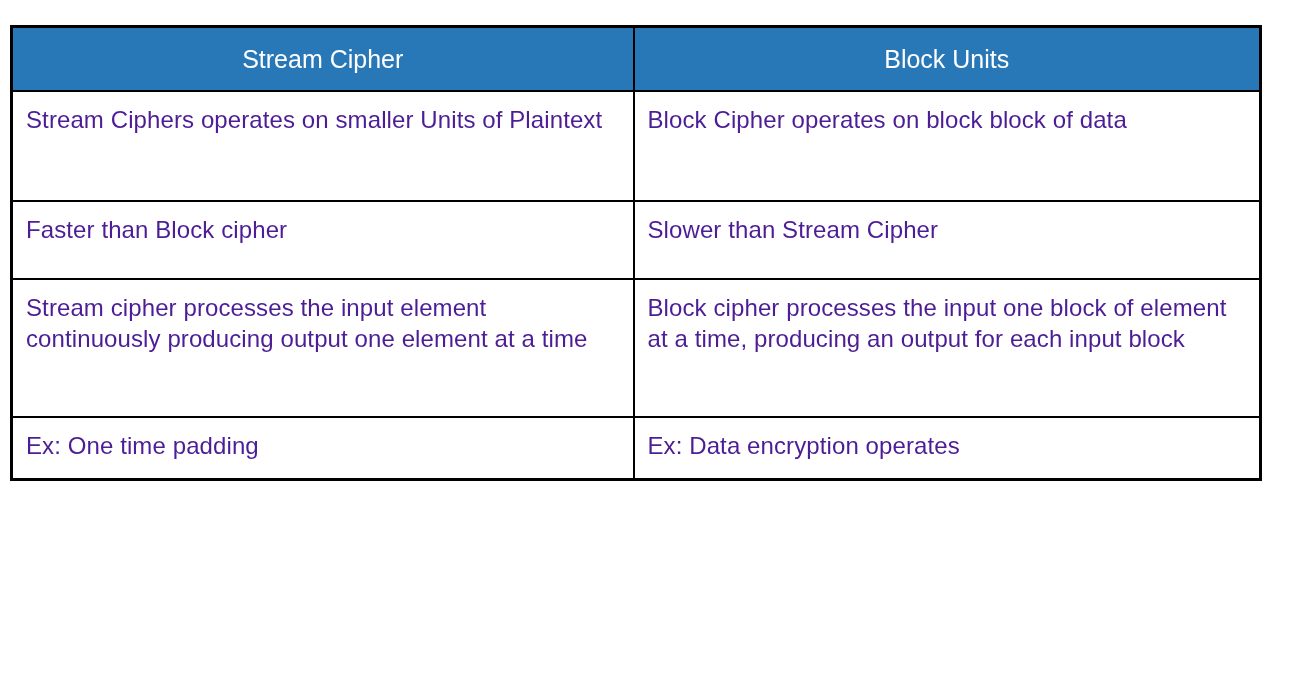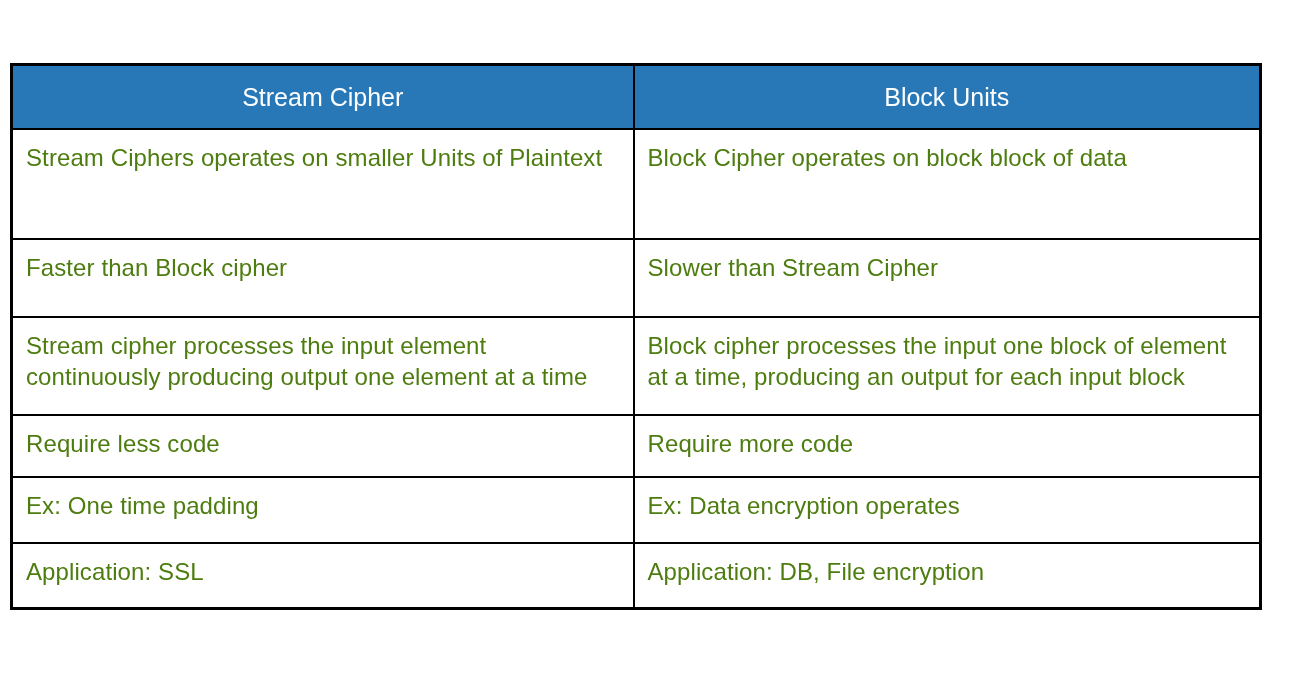--- a/index.html
+++ b/index.html
@@ -19,48 +19,47 @@
     overflow: hidden;
   }
   table.cipher-table {
     position: absolute;
     left: 10px;
     top: 25px;
     width: 1249px;
     border-collapse: collapse;
     table-layout: fixed;
     border: 3px solid #000000;
-    margin-top: 38px;
   }
   table.cipher-table col.col-left  { width: 622px; }
   table.cipher-table col.col-right { width: 627px; }
   table.cipher-table th {
     background: #2878b8;
     color: #ffffff;
     font-size: 25px;
     font-weight: 400;
     text-align: center;
     vertical-align: middle;
     height: 62px;
     border: 2px solid #000000;
     padding: 0 10px;
   }
   table.cipher-table td {
     border: 2px solid #000000;
-    color: #4d7c0f;
+    color: #4c1d95;
     font-size: 24px;
     line-height: 31px;
     vertical-align: top;
     padding: 12px 16px 12px 13px;
     background: #ffffff;
     letter-spacing: 0.1px;
   }
   tbody tr:nth-child(1) { height: 110px; }
   tbody tr:nth-child(2) { height: 78px;  }
-  tbody tr:nth-child(3) { height: 98px; }
+  tbody tr:nth-child(3) { height: 138px; }
   tbody tr:nth-child(4) { height: 62px;  }
   tbody tr:nth-child(5) { height: 66px;  }
   tbody tr:nth-child(6) { height: 65px;  }
   tbody tr:nth-child(7) { height: 67px;  }
 </style>
 </head>
 <body>
 
 <div class="page">
   <table class="cipher-table">
@@ -81,26 +80,18 @@
       </tr>
       <tr>
         <td>Faster than Block cipher</td>
         <td>Slower than Stream Cipher</td>
       </tr>
       <tr>
         <td>Stream cipher processes the input element continuously producing output one element at a time</td>
         <td>Block cipher processes the input one block of element at a time, producing an output for each input block</td>
       </tr>
       <tr>
-        <td>Require less code</td>
-        <td>Require more code</td>
-      </tr>
-      <tr>
         <td>Ex: One time padding</td>
         <td>Ex: Data encryption operates</td>
-      </tr>
-      <tr>
-        <td>Application: SSL</td>
-        <td>Application: DB, File encryption</td>
       </tr>
     </tbody>
   </table>
 </div>
 
 </body></html>

